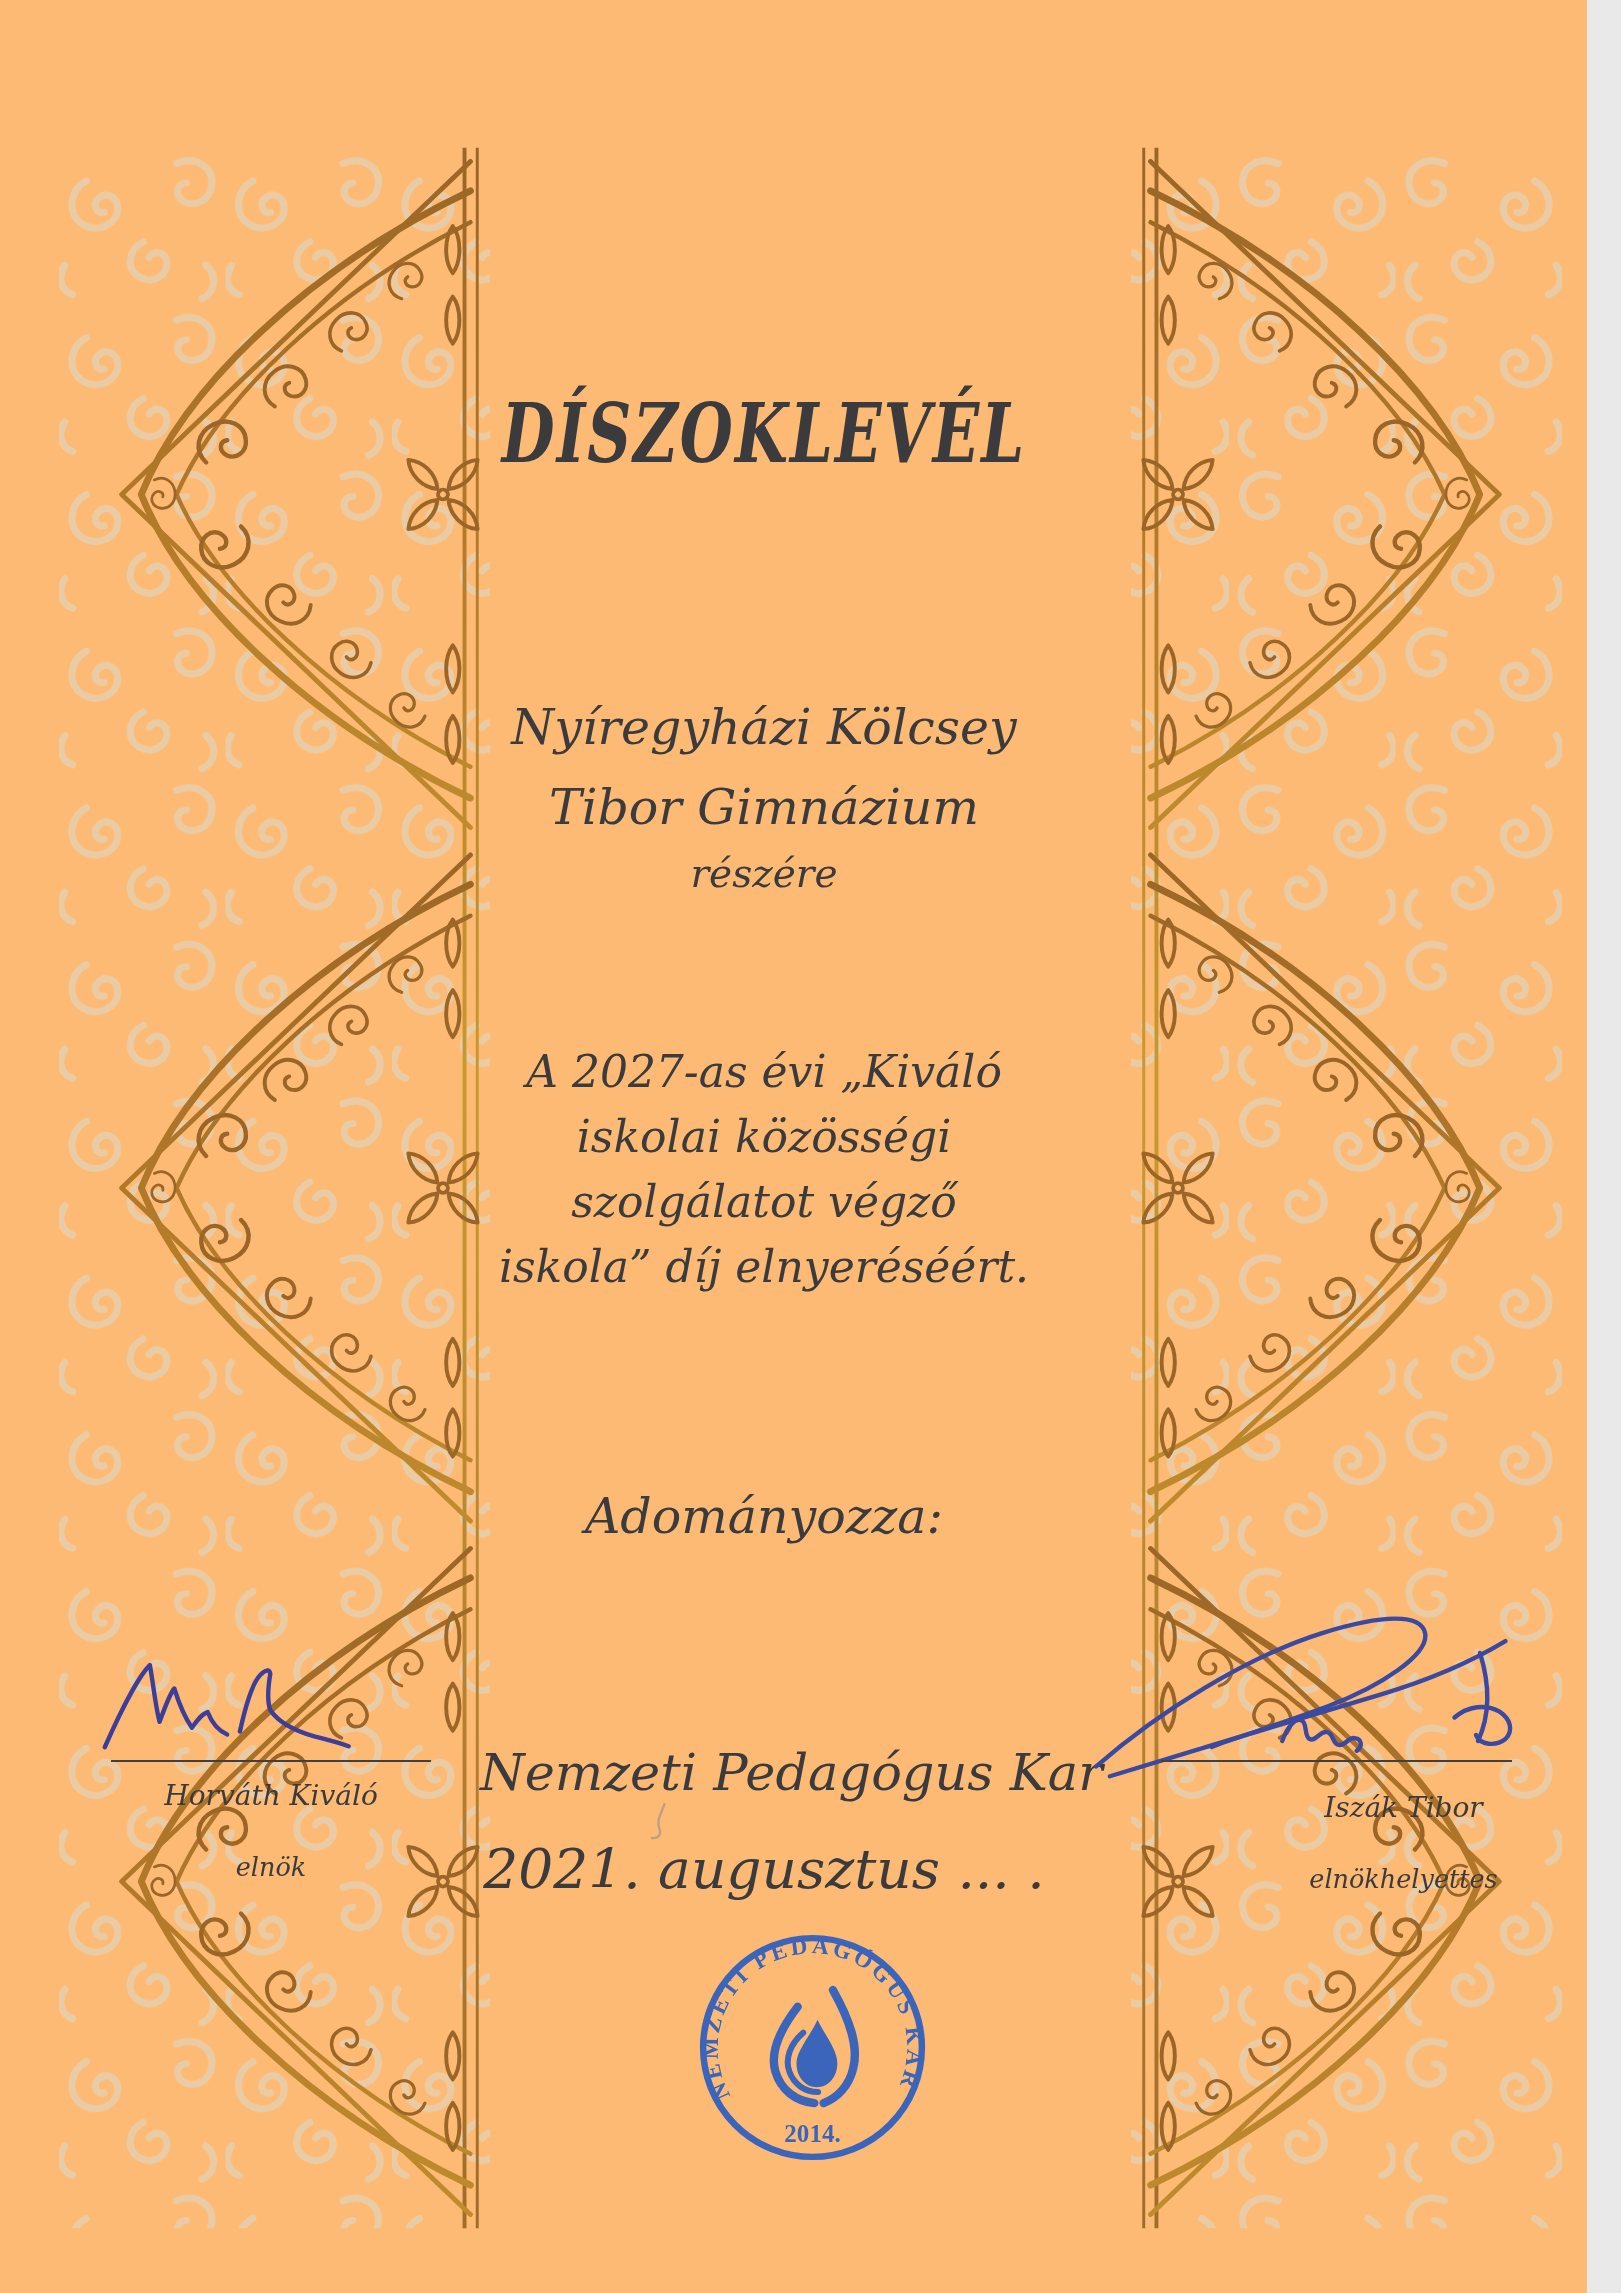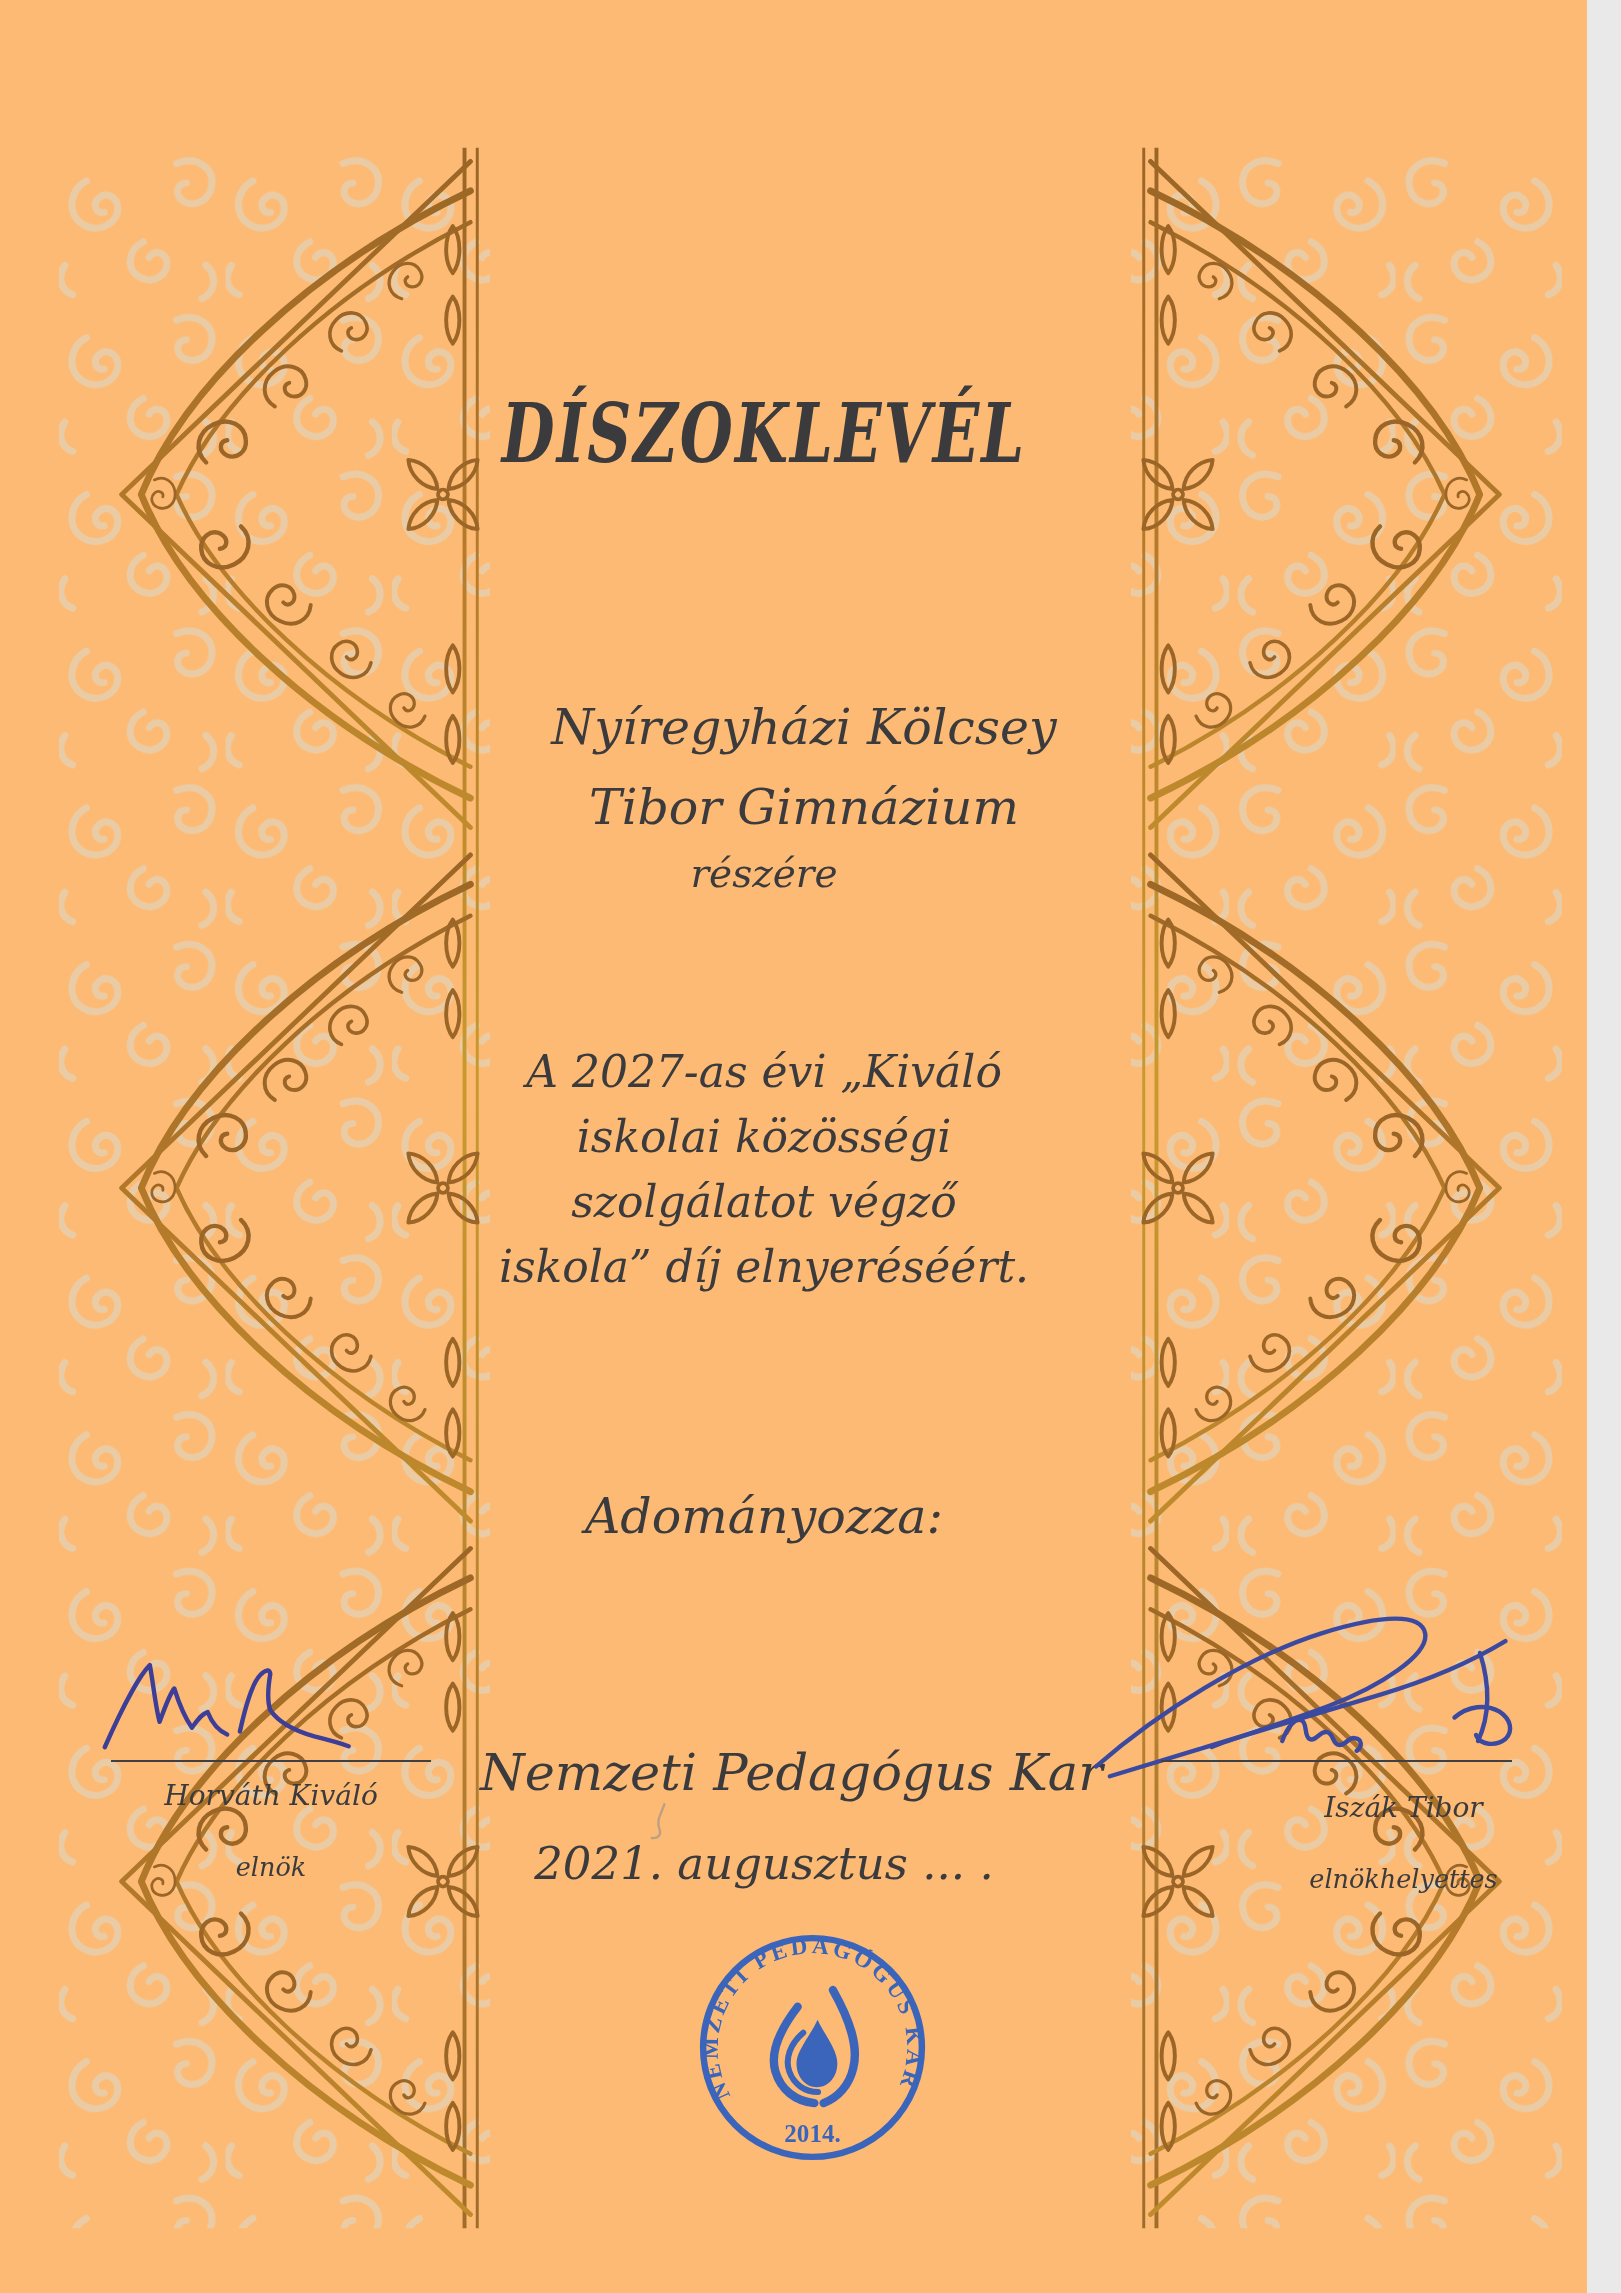--- a/index.html
+++ b/index.html
@@ -16,26 +16,26 @@
   .band svg{display:block;width:431px;height:2082px;}
   .band.left{left:59px;}
   .band.right{left:1131px;}
   .band.right svg{transform:scaleX(-1);}
   .content{position:absolute;left:480px;width:568px;text-align:center;}
   .title{
     top:390px;
     font-size:61px;font-weight:bold;letter-spacing:2px;
   }
   .title .stretch{display:inline-block;transform:scaleY(1.34);transform-origin:50% 20%;}
-  .recipient{top:688px;font-size:49px;line-height:80px;padding-left:40px;}
+  .recipient{top:688px;font-size:49px;line-height:80px;}
   .recipient-suffix{top:851px;font-size:39px;}
   .award{top:1039px;font-size:44px;line-height:65px;}
   .grantor-label{top:1488px;font-size:49px;}
   .grantor{top:1743px;font-size:51px;white-space:nowrap;}
-  .dateline{top:1837px;font-size:45px;}
+  .dateline{top:1837px;font-size:55px;}
   .sig-line{position:absolute;height:2px;background:#3f3f44;top:1760px;}
   .sig-label{position:absolute;text-align:center;font-size:28px;line-height:39px;}
   .sig-role{font-size:25.5px;line-height:33px;margin-top:36px;}
   .sig-svg{position:absolute;}
   .stamp{position:absolute;left:692px;top:1925px;width:241px;height:245px;opacity:.93;}
   .penmark{position:absolute;left:647px;top:1800px;width:29px;height:45px;opacity:.55;}
 </style>
 </head>
 <body>
 

